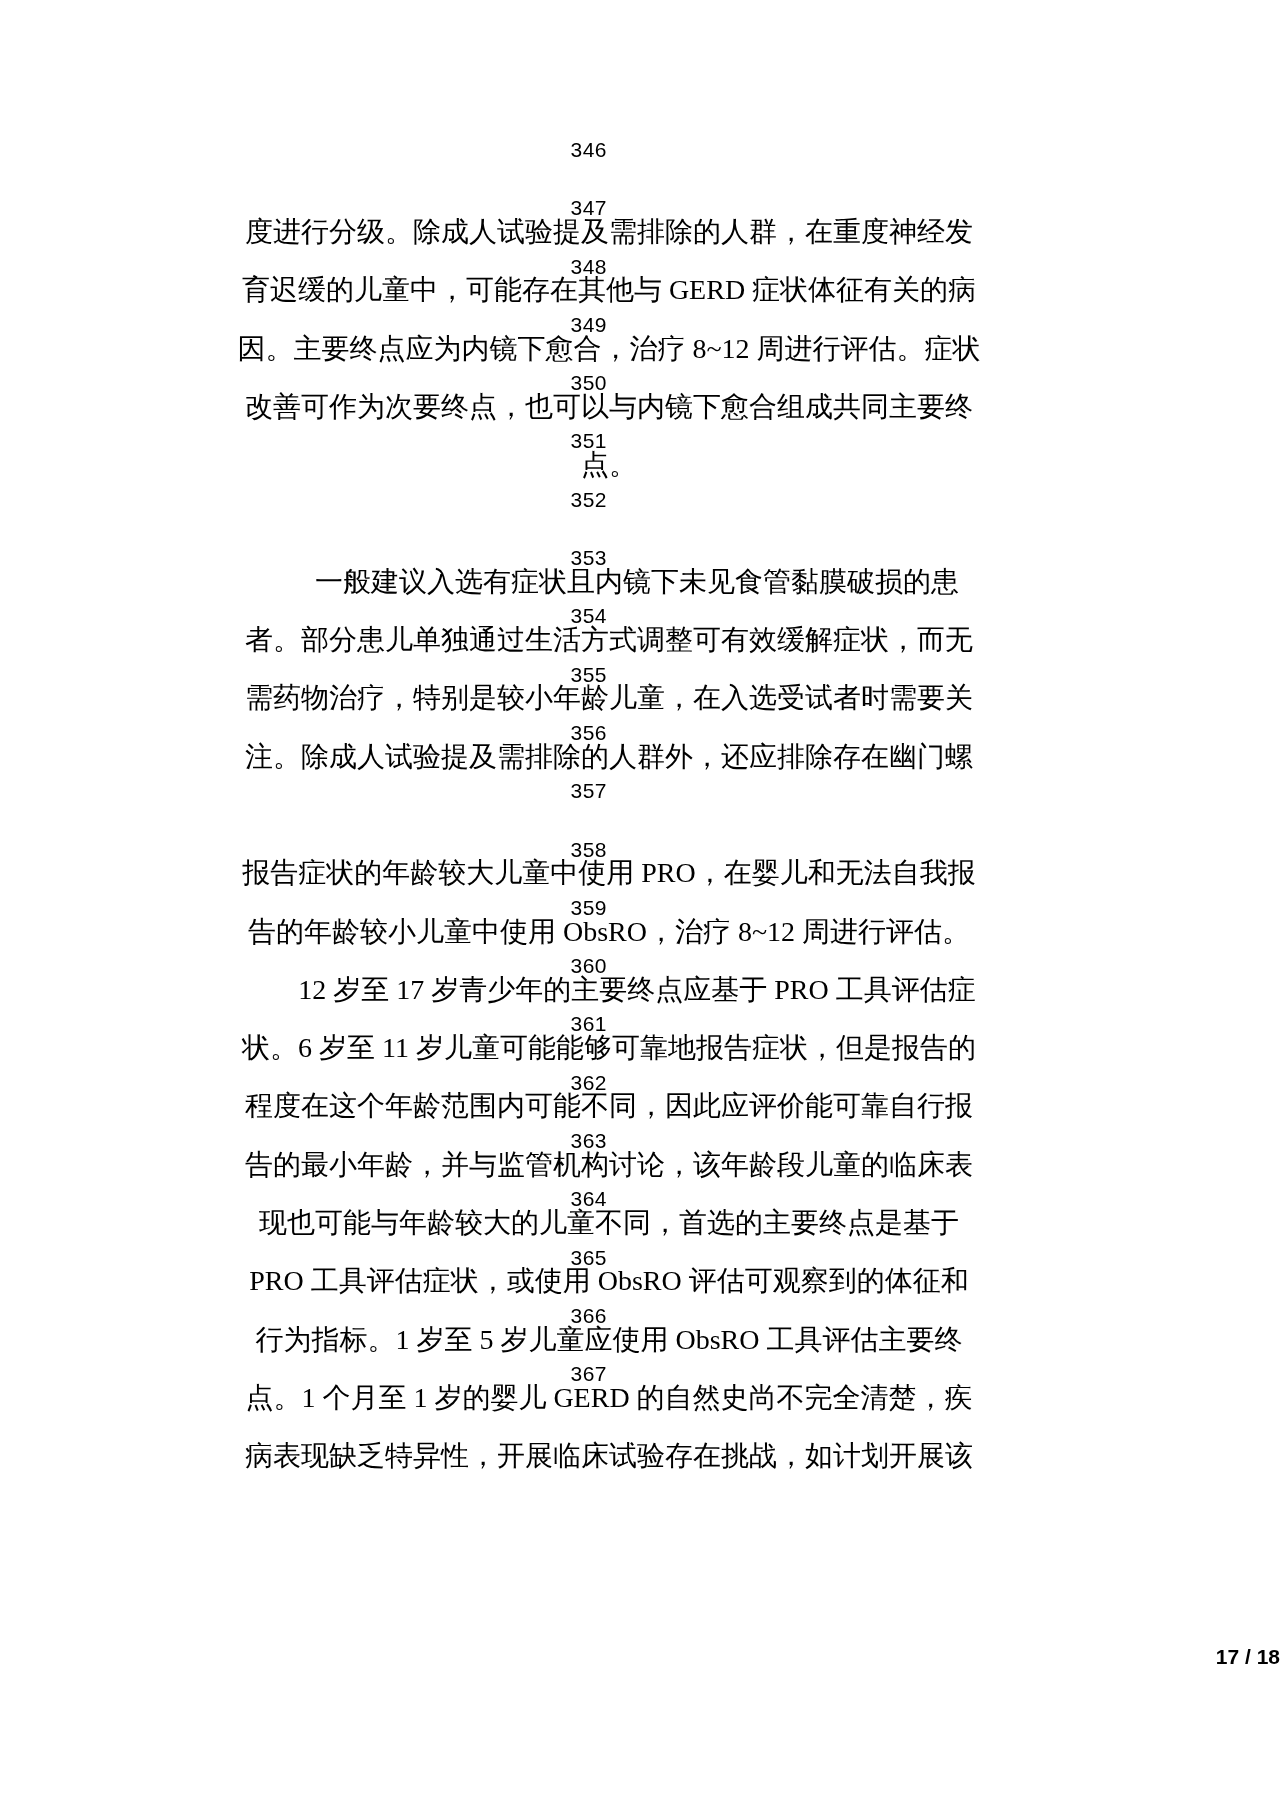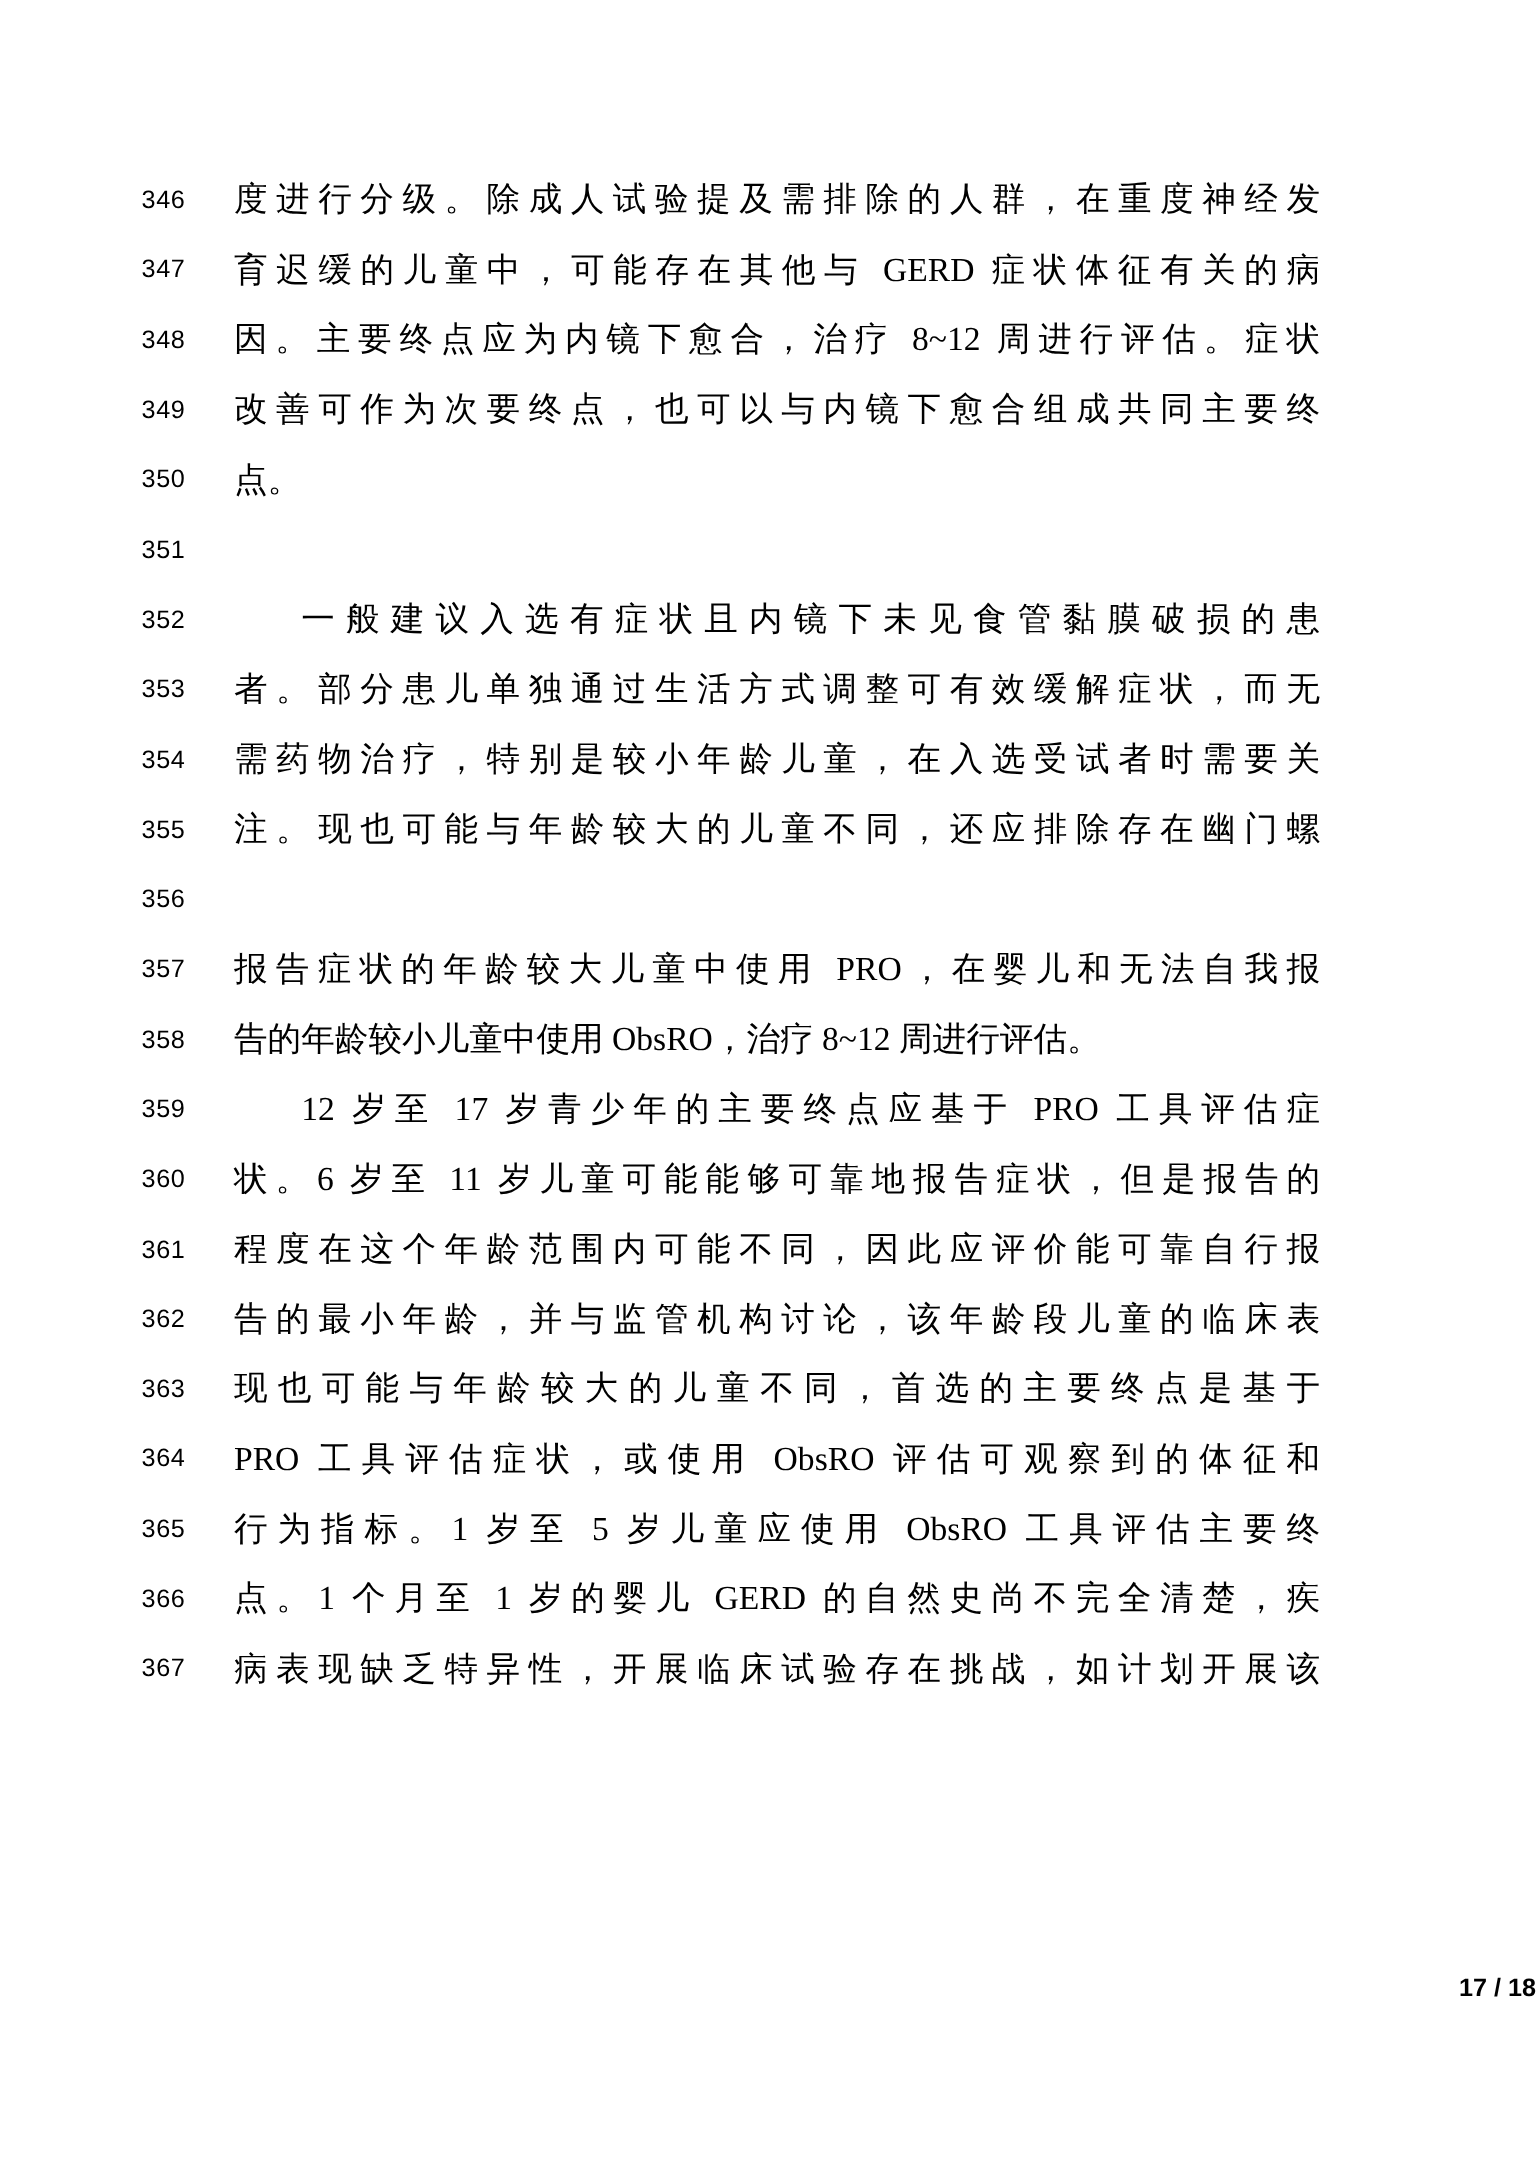--- a/index.html
+++ b/index.html
@@ -21,20 +21,21 @@
     top: 138px;
     left: 0;
     width: 1280px;
   }
   .line-row {
     display: flex;
     align-items: center;
     height: 58.3px;
     padding-left: 118px;
     padding-right: 180px;
+    flex-direction: column;
   }
   .line-num {
     width: 77px;
     flex: 0 0 77px;
     font-family: "Liberation Sans", "DejaVu Sans", sans-serif;
     font-size: 21px;
     color: #000000;
     text-align: left;
     letter-spacing: 0.5px;
   }
@@ -104,21 +105,21 @@
       <div class="line-row">
       <span class="line-num">353</span>
       <span class="line-text justify">者。部分患儿单独通过生活方式调整可有效缓解症状，而无</span>
     </div>
       <div class="line-row">
       <span class="line-num">354</span>
       <span class="line-text justify">需药物治疗，特别是较小年龄儿童，在入选受试者时需要关</span>
     </div>
       <div class="line-row">
       <span class="line-num">355</span>
-      <span class="line-text justify">注。现也可能与年龄较大的儿童不同，还应排除存在幽门螺</span>
+      <span class="line-text justify">注。除成人试验提及需排除的人群外，还应排除存在幽门螺</span>
     </div>
       <div class="line-row">
       <span class="line-num">356</span>
     </div>
       <div class="line-row">
       <span class="line-num">357</span>
       <span class="line-text justify">报告症状的年龄较大儿童中使用 PRO，在婴儿和无法自我报</span>
     </div>
       <div class="line-row">
       <span class="line-num">358</span>

